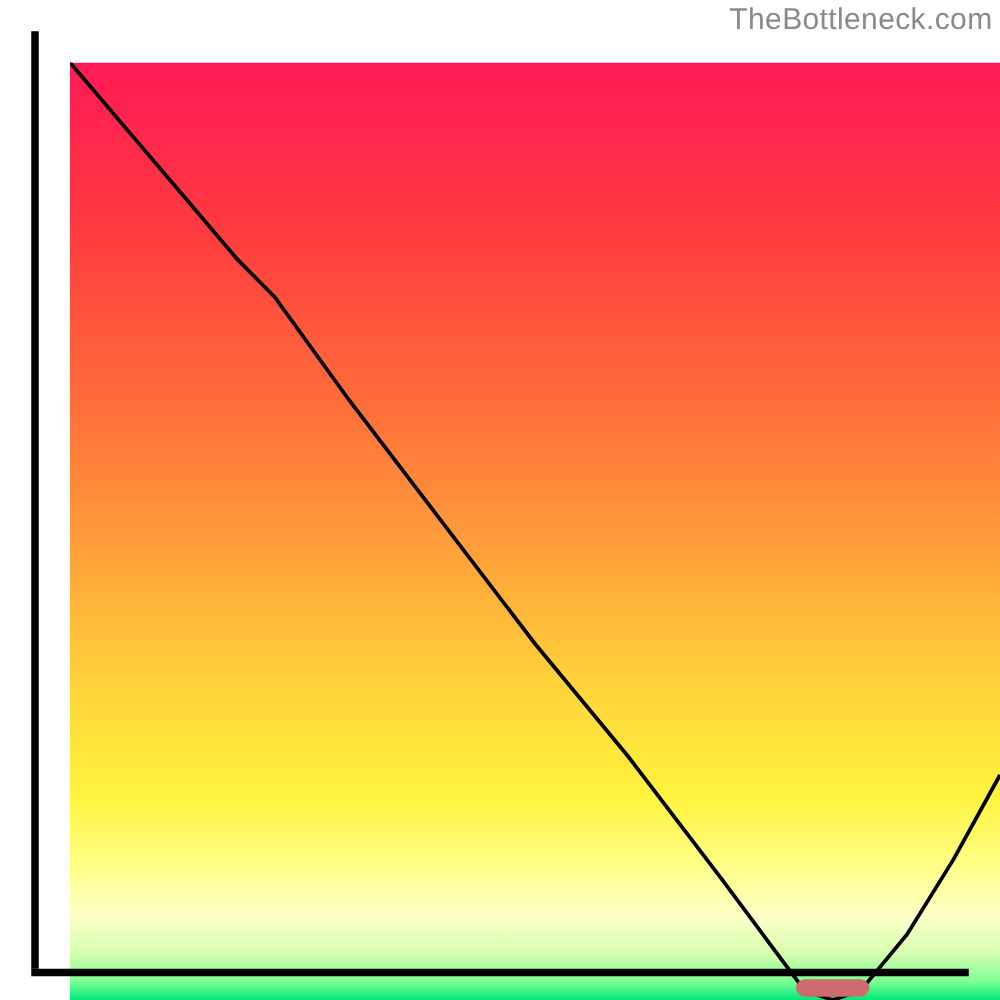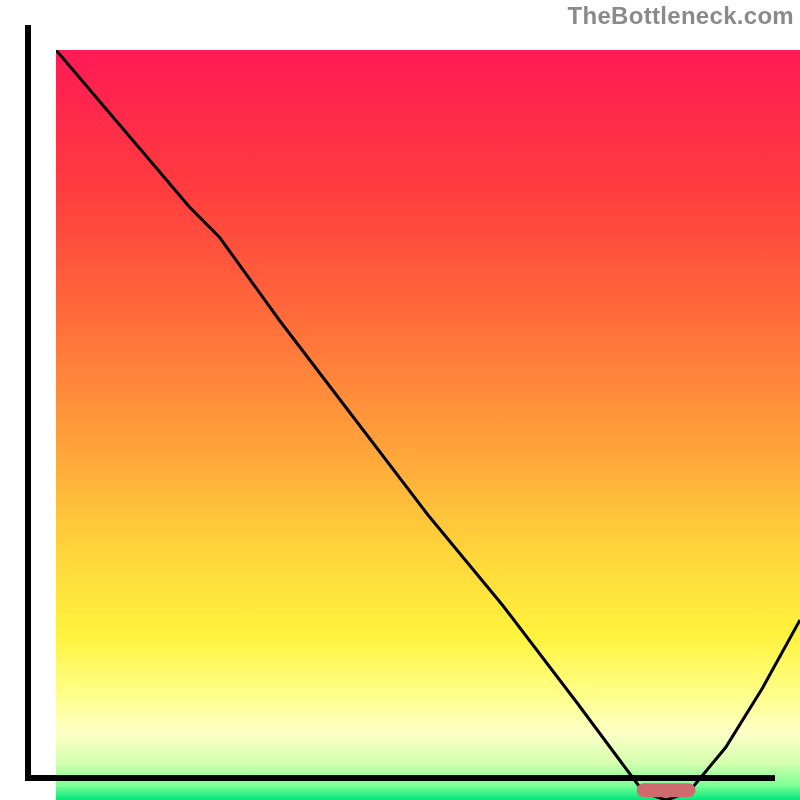--- a/index.html
+++ b/index.html
@@ -38,21 +38,21 @@
     width: 750px;
     height: 0;
     border-top: 6px solid #000;
   }
   .watermark {
     position: absolute;
     top: 2px;
     right: 6px;
     font-family: Arial, Helvetica, sans-serif;
     font-size: 24px;
-    font-weight: 700;
+    font-weight: 400;
     color: #8a8a8a;
     letter-spacing: 0.3px;
   }
   svg.plot {
     position: absolute;
     left: 31px;   
     top: 25px;
     width: 744px;
     height: 750px;
   }

